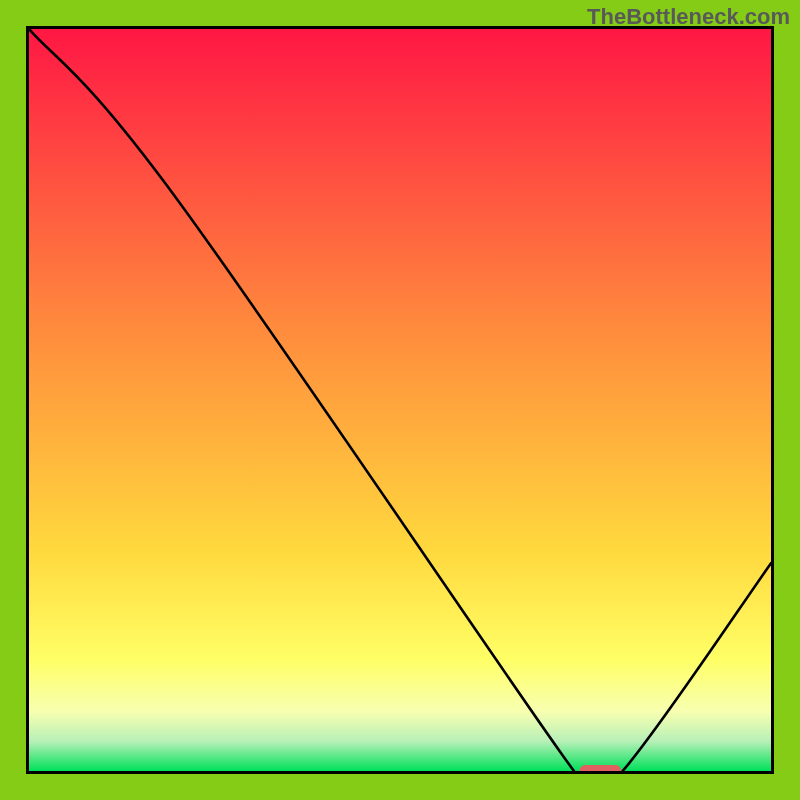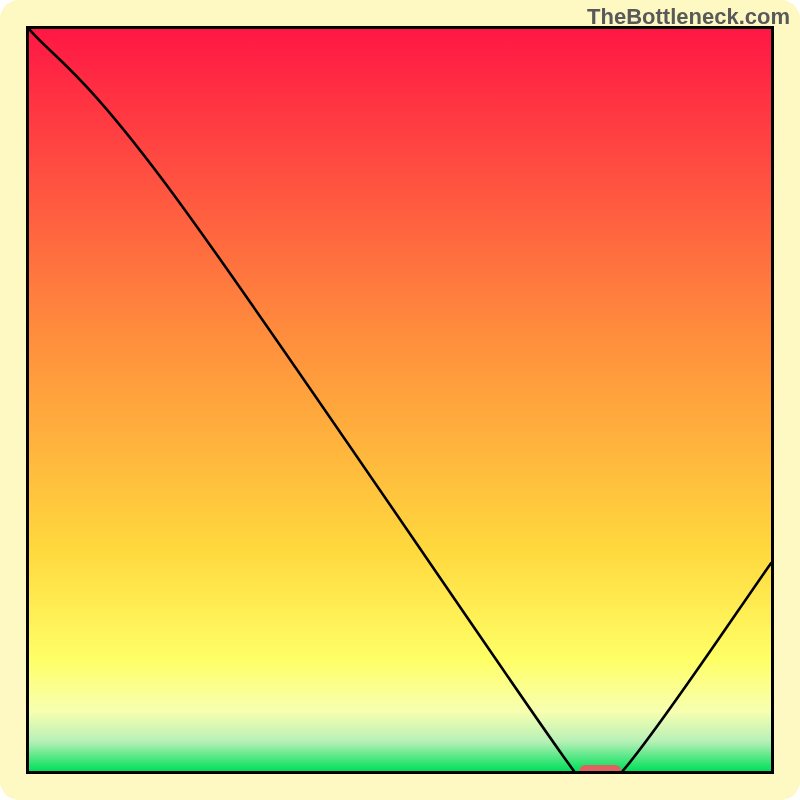--- a/index.html
+++ b/index.html
@@ -7,22 +7,21 @@
     padding: 0;
     width: 800px;
     height: 800px;
     font-family: Arial, sans-serif;
     overflow: hidden;
   }
   .container {
     width: 800px;
     height: 800px;
     position: relative;
-    background: #fef9c3;
-    border-radius: 19px;
+    background: #84cc16;
   }
   .watermark {
     position: absolute;
     top: 4px;
     right: 10px;
     font-size: 22px;
     font-weight: bold;
     color: #595959;
     letter-spacing: 0px;
     z-index: 5;

